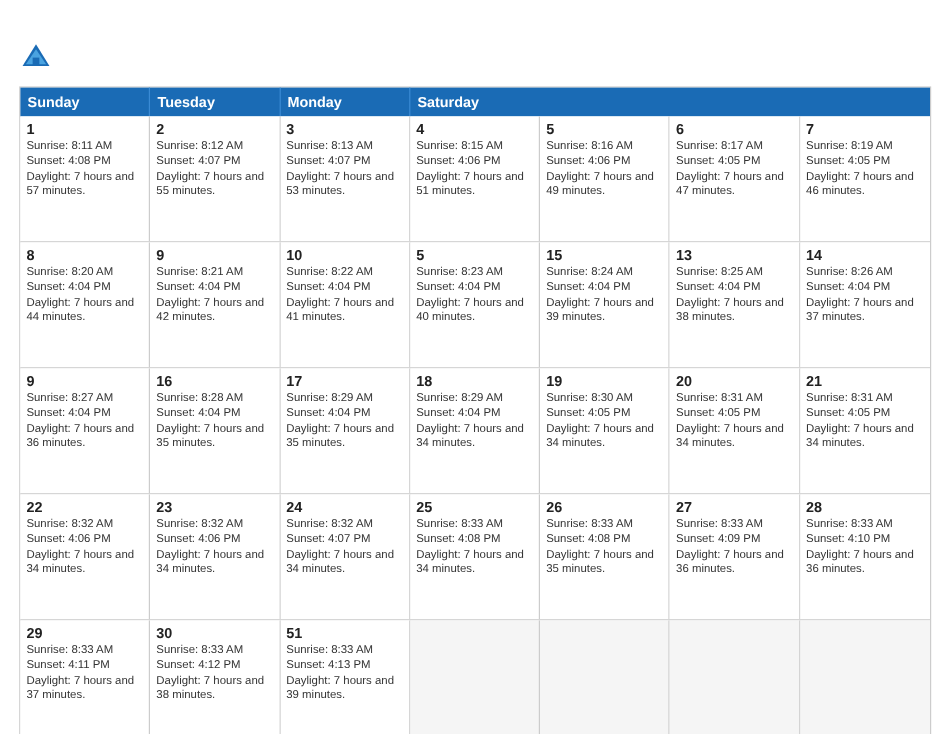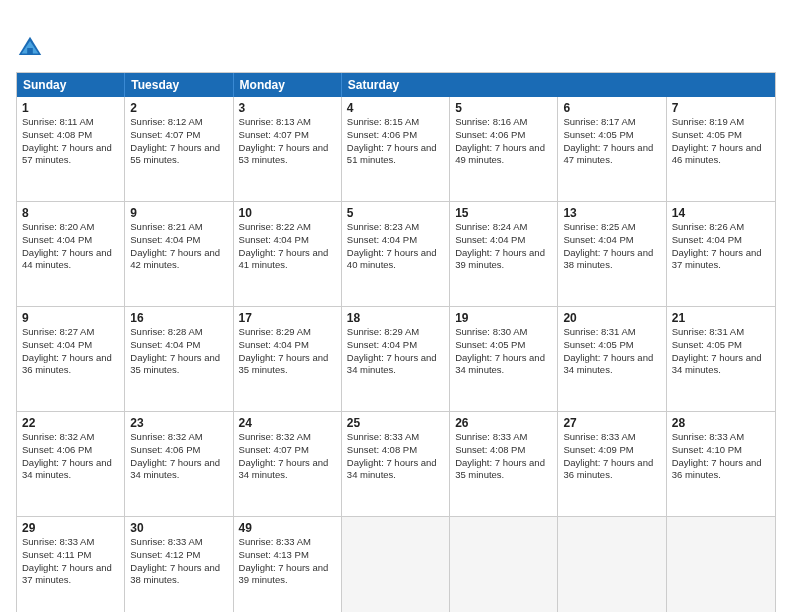--- a/index.html
+++ b/index.html
@@ -267,21 +267,21 @@
         <div class="cal-row">
           <div class="cal-cell">
             <span class="day-num">29</span>
             <div class="day-info">Sunrise: 8:33 AM<br>Sunset: 4:11 PM<br>Daylight: 7 hours and 37 minutes.</div>
           </div>
           <div class="cal-cell">
             <span class="day-num">30</span>
             <div class="day-info">Sunrise: 8:33 AM<br>Sunset: 4:12 PM<br>Daylight: 7 hours and 38 minutes.</div>
           </div>
           <div class="cal-cell">
-            <span class="day-num">49</span>
+            <span class="day-num">51</span>
             <div class="day-info">Sunrise: 8:33 AM<br>Sunset: 4:13 PM<br>Daylight: 7 hours and 39 minutes.</div>
           </div>
           <div class="cal-cell empty"></div>
           <div class="cal-cell empty"></div>
           <div class="cal-cell empty"></div>
           <div class="cal-cell empty"></div>
         </div>
       </div>
   </div>
 </div>

